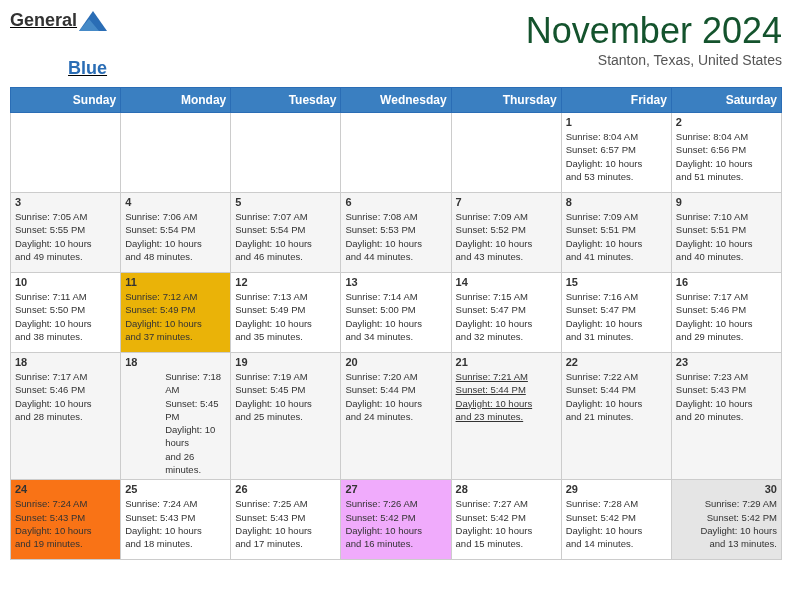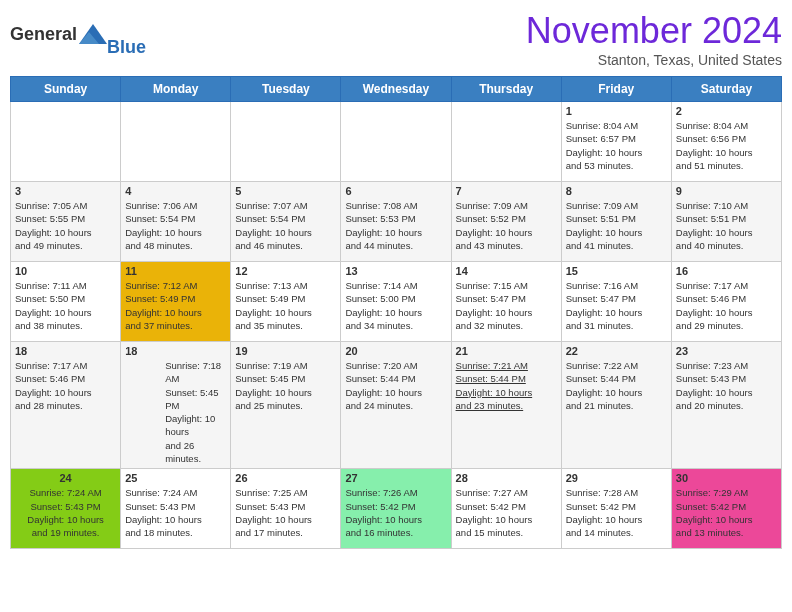--- a/index.html
+++ b/index.html
@@ -11,21 +11,23 @@
       padding: 10px;
     }
     .header {
       display: flex;
       align-items: flex-start;
       justify-content: space-between;
       margin-bottom: 8px;
     }
     .logo {
       display: flex;
-      align-items: center;
+      flex-direction: column;
+      align-items: flex-end;
+      text-decoration: underline;
     }
     .logo-text {
       display: flex;
       align-items: center;
       font-size: 18px;
       font-weight: bold;
       color: #333;
     }
     .logo-general { color: #333; }
     .logo-blue { color: #2a6db5; margin-top: 27px; }
@@ -33,37 +35,37 @@
       width: 28px;
       height: 20px;
       margin-left: 2px;
     }
     .title-section {
       text-align: right;
     }
     .month-title {
       font-size: 36px;
       font-weight: normal;
-      color: #6d28d9;
+      color: #14532d;
     }
     .location {
       font-size: 14px;
       color: #555;
     }
     .calendar {
       width: 100%;
       border-collapse: collapse;
     }
     .calendar th {
       background: #3a7fc1;
       color: #fff;
       font-size: 12px;
       font-weight: bold;
       padding: 5px 4px;
-      text-align: center;
+      text-align: right;
       border: 1px solid #2a6db5;
     }
     .calendar td {
       border: 1px solid #ccc;
       vertical-align: top;
       padding: 3px 4px;
       font-size: 10px;
       color: #333;
       width: calc(100% / 7);
       height: 80px;
@@ -297,63 +299,63 @@
         </td>
         <td style="background: rgb(245, 245, 245);">
           <div class="day-number">23</div>
           <div class="day-info" style="white-space: pre-line;">Sunrise: 7:23 AM
 Sunset: 5:43 PM
 Daylight: 10 hours
 and 20 minutes.</div>
         </td>
       </tr>
       <tr>
-        <td style="background: #84cc16; text-align: center;">
+        <td style="background: #f97316;">
           <div class="day-number">24</div>
           <div class="day-info" style="white-space: pre-line;">Sunrise: 7:24 AM
 Sunset: 5:43 PM
 Daylight: 10 hours
 and 19 minutes.</div>
         </td>
         <td style="background: rgb(255, 255, 255);">
           <div class="day-number">25</div>
           <div class="day-info" style="white-space: pre-line;">Sunrise: 7:24 AM
 Sunset: 5:43 PM
 Daylight: 10 hours
 and 18 minutes.</div>
         </td>
         <td style="background: rgb(255, 255, 255);">
           <div class="day-number">26</div>
           <div class="day-info" style="white-space: pre-line;">Sunrise: 7:25 AM
 Sunset: 5:43 PM
 Daylight: 10 hours
 and 17 minutes.</div>
         </td>
-        <td style="background: #86efac;">
+        <td style="background: #f0abfc;">
           <div class="day-number">27</div>
           <div class="day-info" style="white-space: pre-line;">Sunrise: 7:26 AM
 Sunset: 5:42 PM
 Daylight: 10 hours
 and 16 minutes.</div>
         </td>
         <td style="background: rgb(255, 255, 255);">
           <div class="day-number">28</div>
           <div class="day-info" style="white-space: pre-line;">Sunrise: 7:27 AM
 Sunset: 5:42 PM
 Daylight: 10 hours
 and 15 minutes.</div>
         </td>
         <td style="background: rgb(255, 255, 255);">
           <div class="day-number">29</div>
           <div class="day-info" style="white-space: pre-line;">Sunrise: 7:28 AM
 Sunset: 5:42 PM
 Daylight: 10 hours
 and 14 minutes.</div>
         </td>
-        <td style="background: #ec4899;">
+        <td style="background: #e5e5e5; text-align: right;">
           <div class="day-number">30</div>
           <div class="day-info" style="white-space: pre-line;">Sunrise: 7:29 AM
 Sunset: 5:42 PM
 Daylight: 10 hours
 and 13 minutes.</div>
         </td>
       </tr>
     </tbody>
 </table>
 

